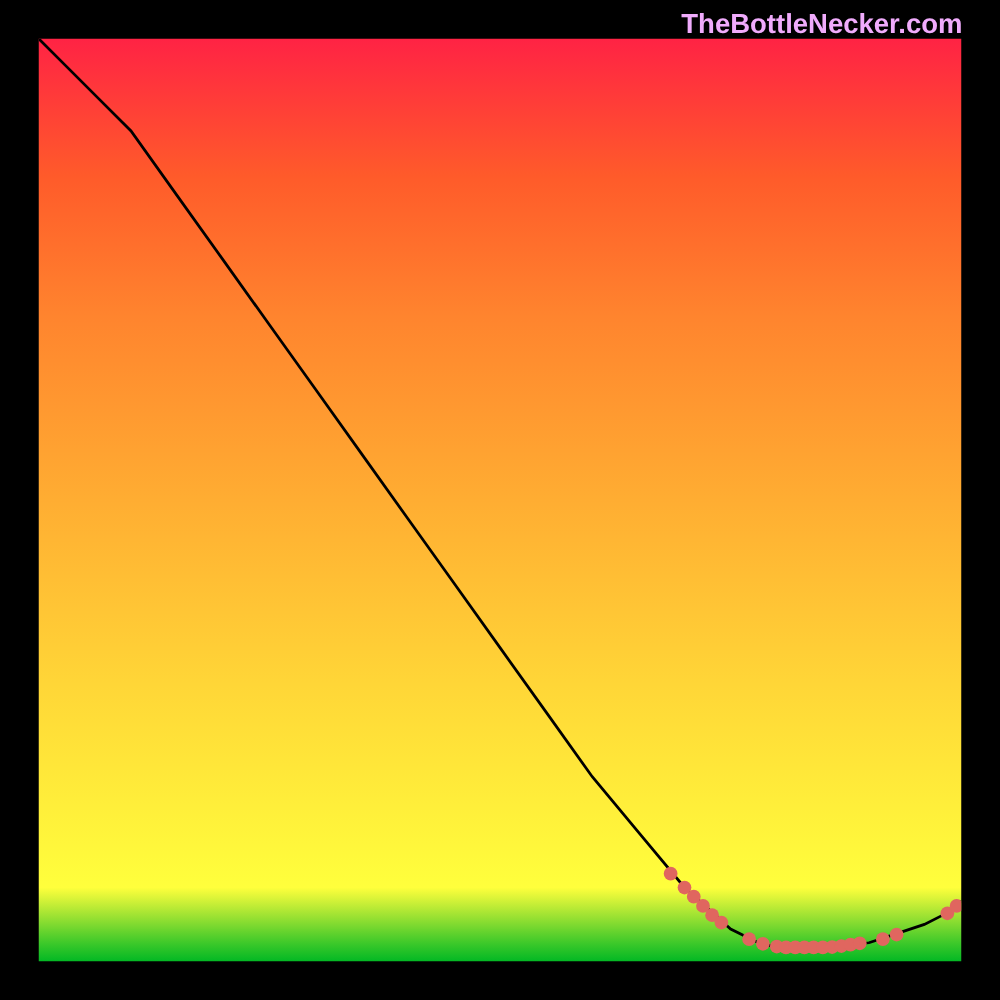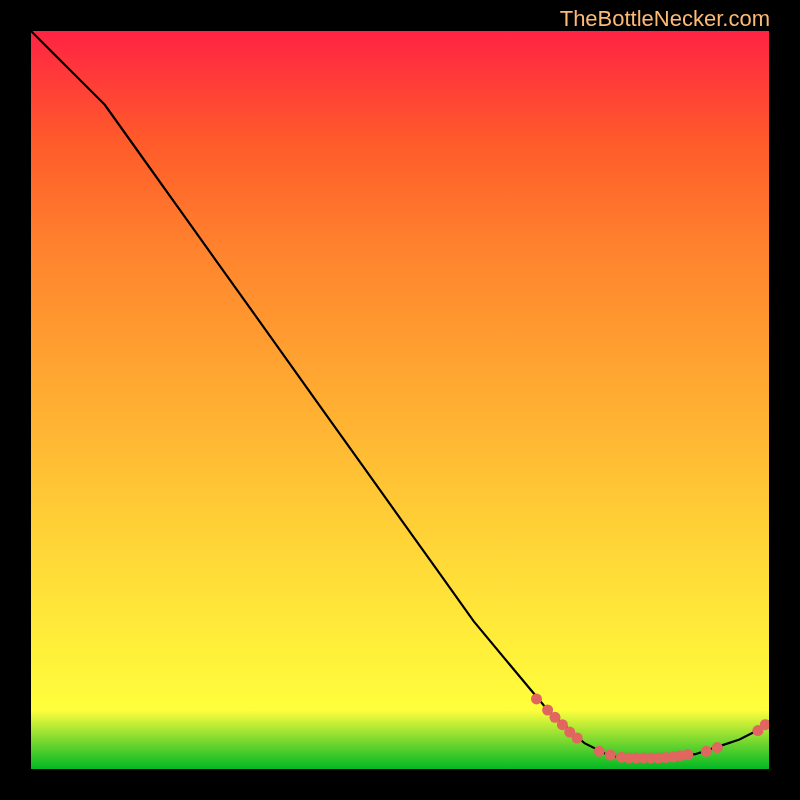--- a/index.html
+++ b/index.html
@@ -43,22 +43,22 @@
     width: 738px;
     height: 738px;
     pointer-events: none;
   }
   .attribution {
     position: absolute;
     top: 6px;
     right: 30px;
     font-family: Arial, Helvetica, sans-serif;
     font-size: 22px;
-    font-weight: normal;
-    color: #fdba74;
+    font-weight: bold;
+    color: #f0abfc;
   }
 </style>
 </head>
 <body>
 <div class="container">
 
   <div class="plot-area"></div>
 
   <svg class="curve" viewBox="0 0 738 738">
     <path d="M0.0 0.0 L22.1 22.1 L44.3 44.3 L73.8 73.8 L110.7 125.5 L147.6 177.1 L184.5 228.8 L221.4 280.4 L258.3 332.1 L295.2 383.8 L332.1 435.4 L369.0 487.1 L405.9 538.7 L442.8 590.4 L479.7 634.7 L516.6 679.0 L553.5 712.2 L575.6 723.2 L590.4 726.9 L627.3 726.9 L664.2 723.2 L686.3 715.9 L708.5 708.5 L723.2 701.1 L730.6 697.4 L738.0 690.0 " id="curvePath" fill="none" stroke="#000" stroke-width="2.2"></path>

